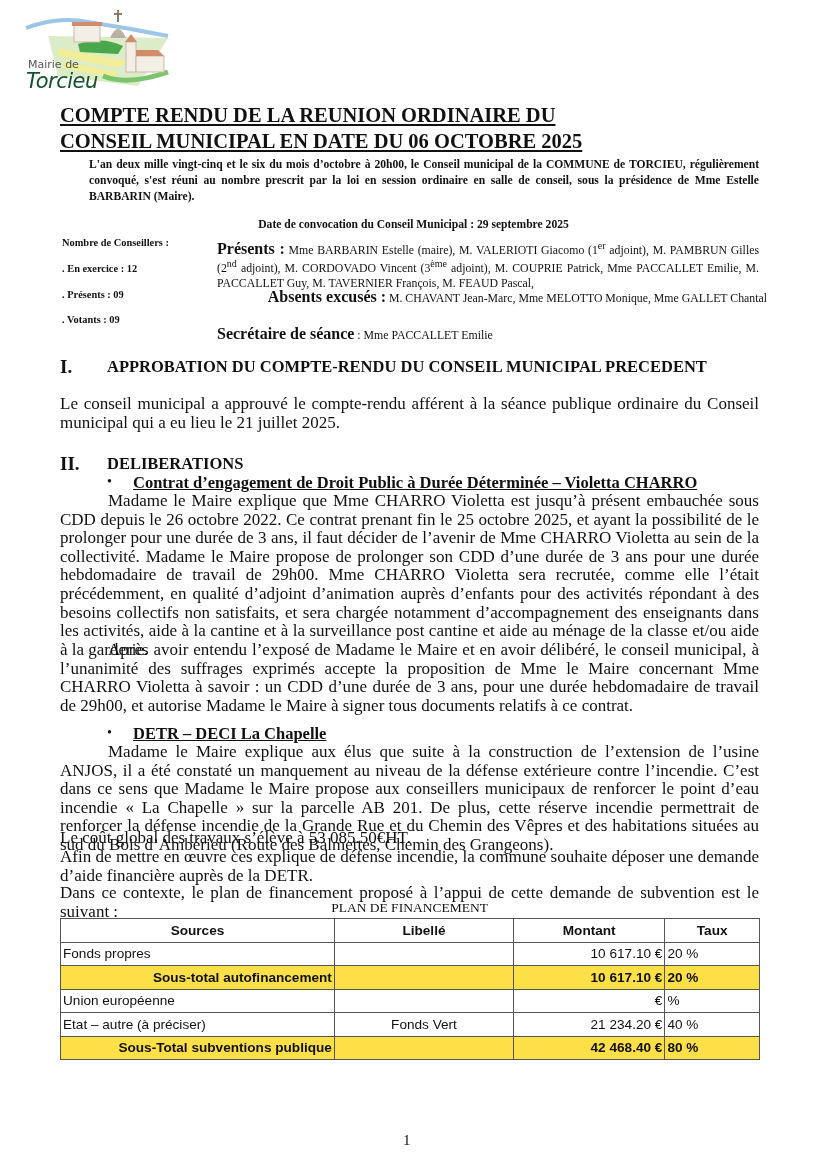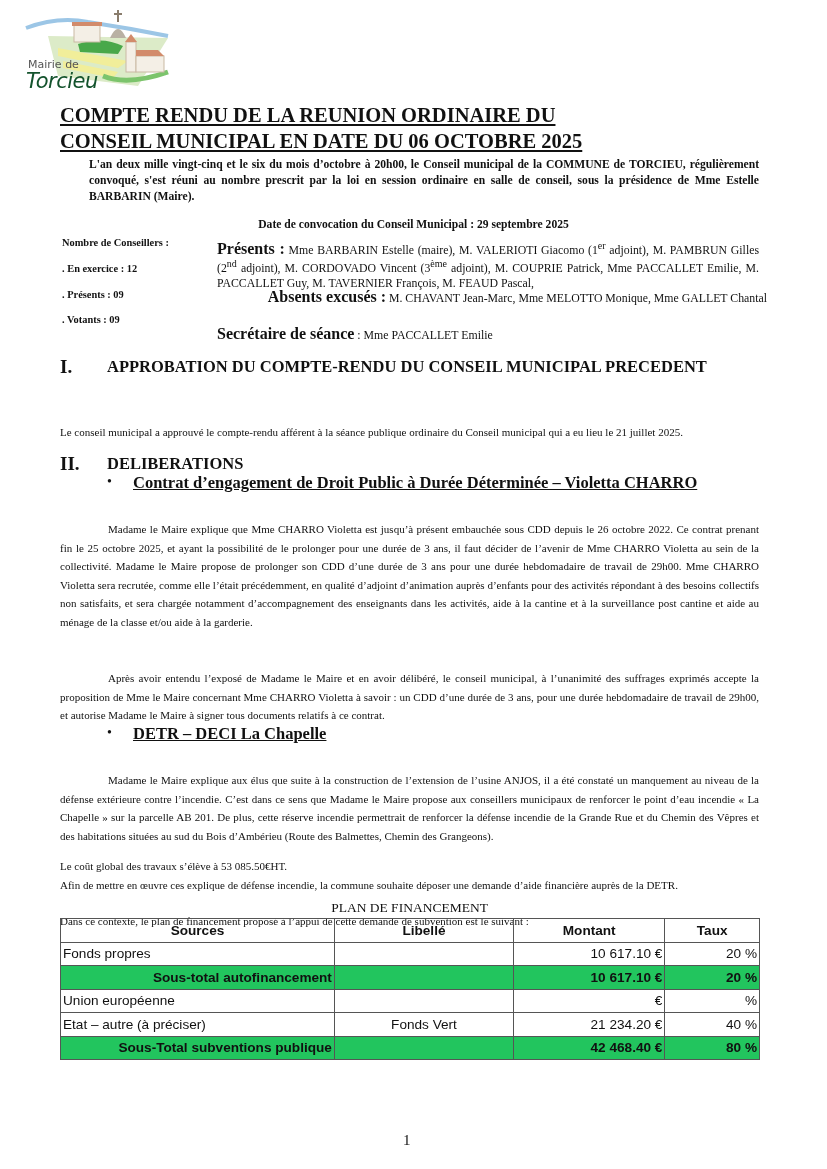--- a/index.html
+++ b/index.html
@@ -19,38 +19,38 @@
   .leftcol { left: 62px; font-weight: bold; font-size: 10.4px; }
   .presents { left: 217px; width: 542px; top: 239px; font-size: 11.8px; line-height: 14.5px; text-align: justify; }
   .presents .lbl { font-weight: bold; font-size: 16px; }
   .presents sup { font-size: 10px; }
   .absents { left: 217px; width: 550px; top: 288px; font-size: 11.8px; text-align: right; }
   .absents .lbl, .secretaire .lbl { font-weight: bold; font-size: 16px; }
   .secretaire { left: 217px; top: 325px; font-size: 11.8px; }
 
   .sec-num { left: 60px; font-weight: bold; font-size: 19px; }
   .sec-title { left: 107px; font-weight: bold; font-size: 16.5px; }
-  .body-p { left: 60px; width: 699px; font-size: 11px; line-height: 18.6px; text-align: justify; margin-top: 28px; }
+  .body-p { left: 60px; width: 699px; font-size: 17px; line-height: 18.6px; text-align: justify; }
   .indent { text-indent: 48px; }
   .bullet { left: 107px; font-size: 14px; }
   .sub-title { left: 133px; font-weight: bold; font-size: 16.5px; text-decoration: underline; }
 
   .plan-caption { left: 60px; width: 699px; top: 900px; text-align: center; font-size: 13.5px; }
 
   table.fin {
     position: absolute; left: 60px; top: 918px; width: 700px;
     border-collapse: collapse; font-family: "Liberation Sans", "DejaVu Sans", sans-serif; font-size: 13.6px;
   }
   table.fin td, table.fin th { border: 1.3px solid #555; padding: 0 2px; height: 22.5px; }
   table.fin th { font-weight: bold; text-align: center; }
   table.fin td.c-src { width: 270px; }
   table.fin td.c-lib { width: 175px; text-align: center; }
   table.fin td.c-mt { width: 147px; text-align: right; }
-  table.fin td.c-tx { width: 90px; text-align: right; }
-  table.fin tr.shaded td { background: #22c55e; }
+  table.fin td.c-tx { width: 90px; }
+  table.fin tr.shaded td { background: #fde047; }
   table.fin tr.bold td { font-weight: bold; }
   table.fin tr.bold td.c-src, table.fin tr.total td.c-src { text-align: right; }
   table.fin tr.total td.c-src { font-weight: bold; }
 
   .page-num { left: 403px; top: 1132px; font-size: 15px; }
 </style>
 </head>
 <body>
 
 <div class="abs logo">

